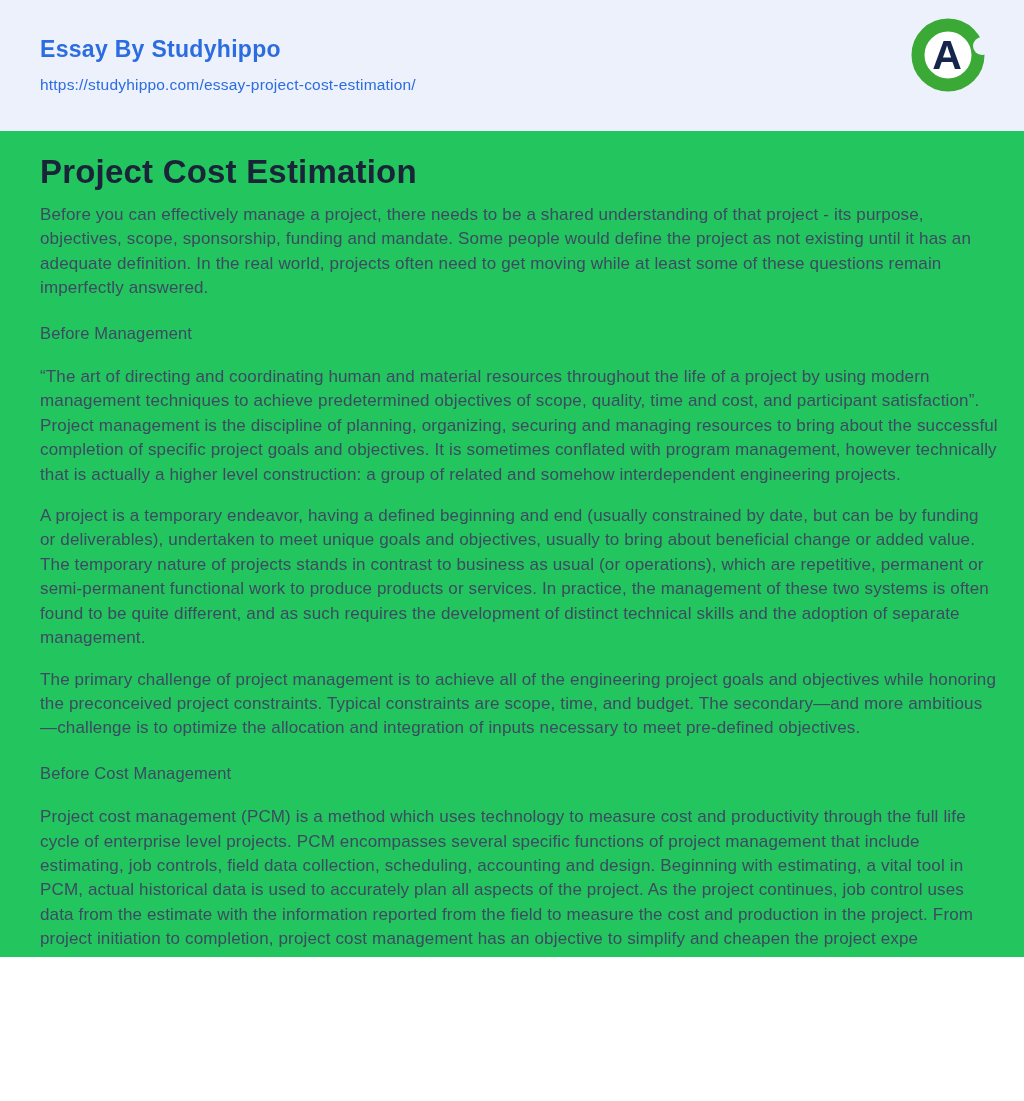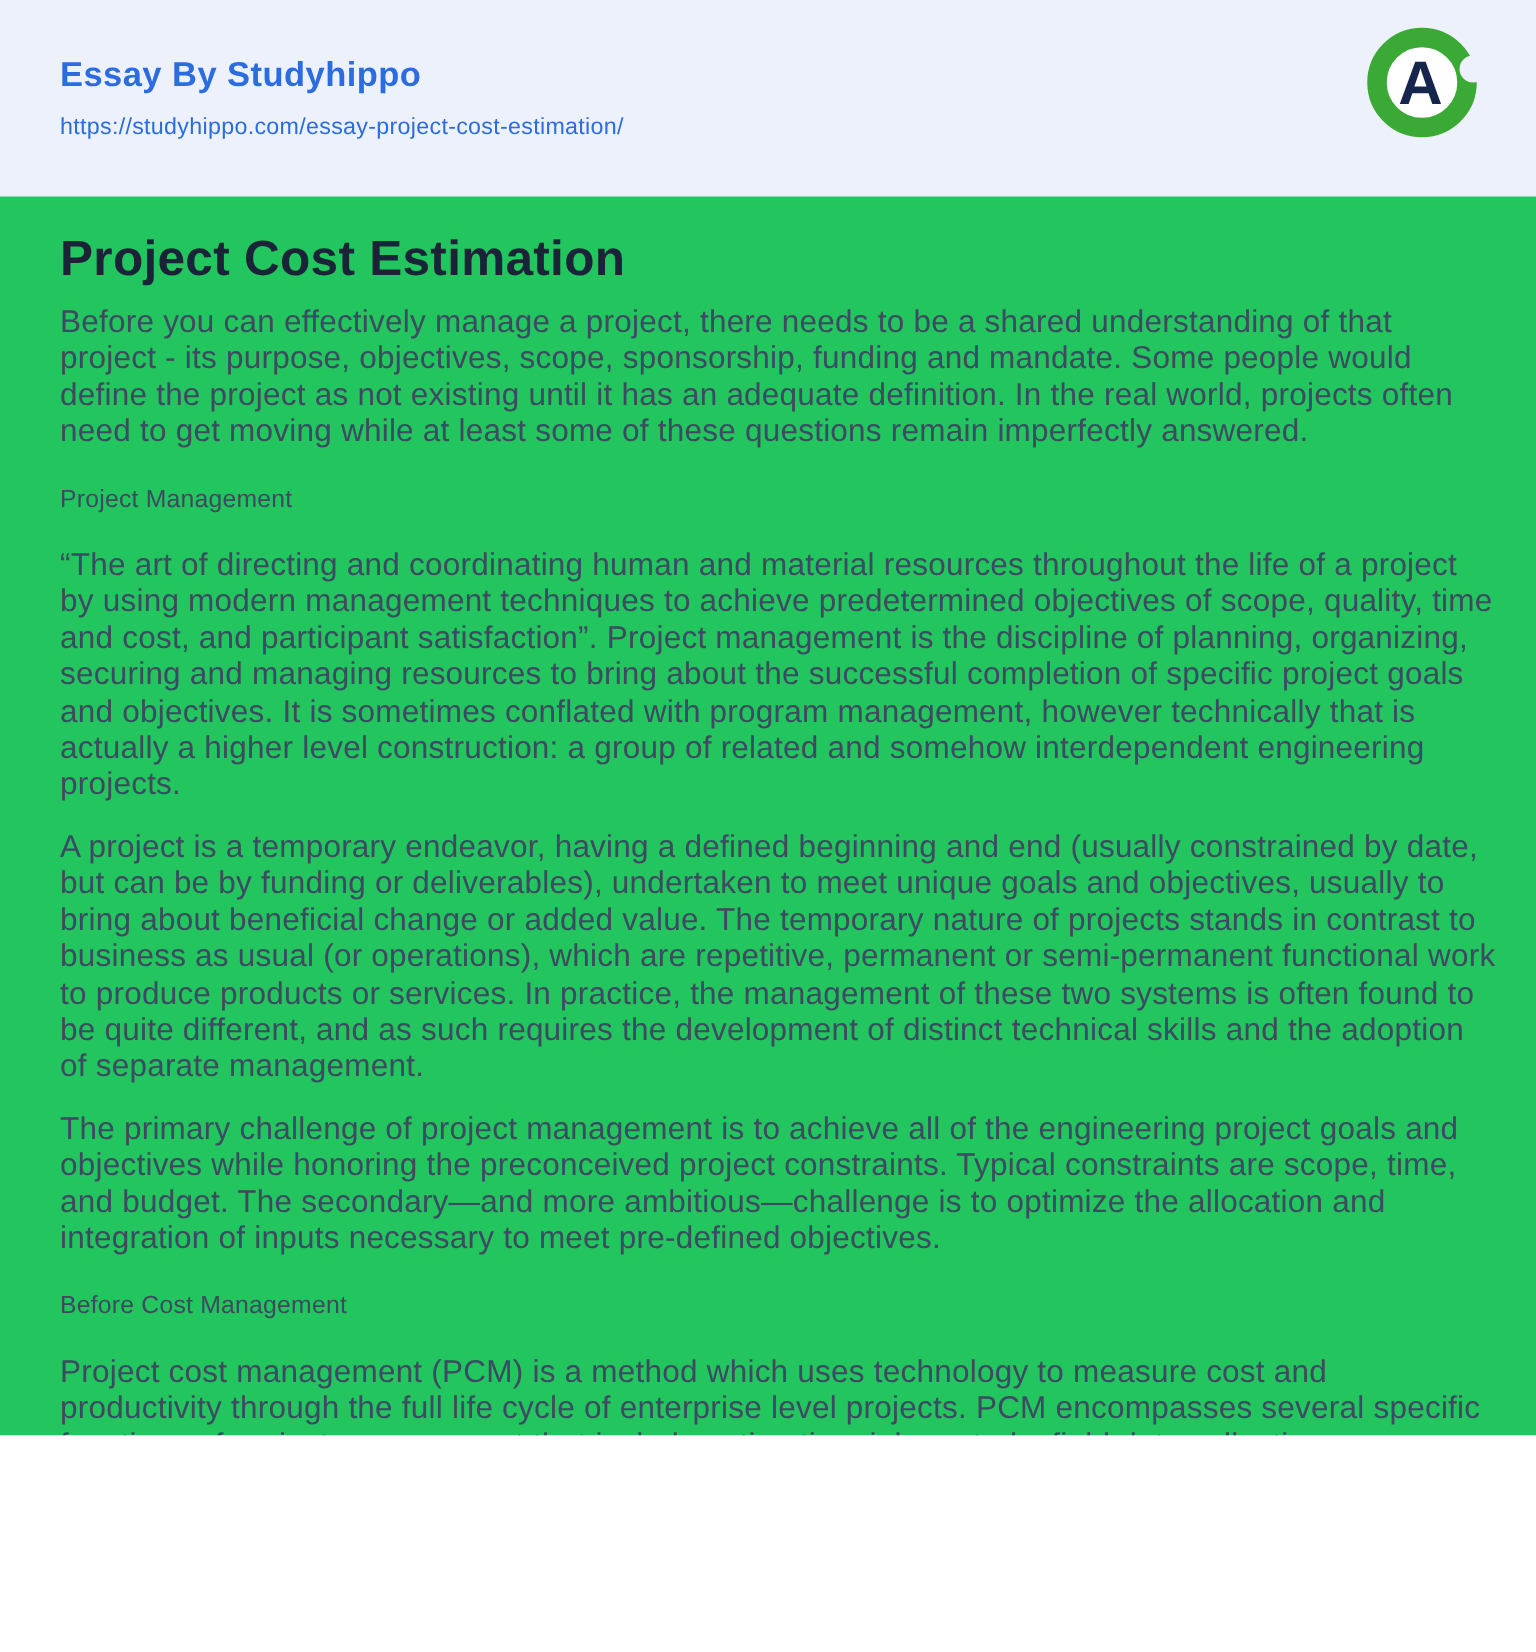--- a/index.html
+++ b/index.html
@@ -56,21 +56,21 @@
   }
   .title {
     color: var(--title-text);
     font-size: 33px;
     font-weight: 800;
     letter-spacing: 0.2px;
     margin-bottom: 12px;
   }
   .paragraph {
     color: var(--body-text);
-    font-size: 21px;
+    font-size: 17px;
     line-height: 24.4px;
     letter-spacing: 0.15px;
     margin-bottom: 17px;
   }
   .subheading {
     color: var(--body-text);
     font-size: 16.5px;
     font-weight: 400;
     line-height: 24.4px;
     letter-spacing: 0.15px;
@@ -91,21 +91,21 @@
         <circle cx="72" cy="29" r="9" fill="var(--header-bg)"></circle>
         <text x="37" y="52" font-size="41" font-weight="bold" fill="var(--logo-letter)" text-anchor="middle" font-family="Liberation Sans, sans-serif">A</text>
       </svg>
     </div>
   </header>
 
   <main class="content">
     <h1 class="title">Project Cost Estimation</h1>
     <div>
         <p class="paragraph">Before you can effectively manage a project, there needs to be a shared understanding of that project - its purpose, objectives, scope, sponsorship, funding and mandate. Some people would define the project as not existing until it has an adequate definition. In the real world, projects often need to get moving while at least some of these questions remain imperfectly answered.</p>
-        <h2 class="subheading">Project Management</h2>
+        <h2 class="subheading">Before Management</h2>
         <p class="paragraph">“The art of directing and coordinating human and material resources throughout the life of a project by using modern management techniques to achieve predetermined objectives of scope, quality, time and cost, and participant satisfaction”. Project management is the discipline of planning, organizing, securing and managing resources to bring about the successful completion of specific project goals and objectives. It is sometimes conflated with program management, however technically that is actually a higher level construction: a group of related and somehow interdependent engineering projects.</p>
         <p class="paragraph">A project is a temporary endeavor, having a defined beginning and end (usually constrained by date, but can be by funding or deliverables), undertaken to meet unique goals and objectives, usually to bring about beneficial change or added value. The temporary nature of projects stands in contrast to business as usual (or operations), which are repetitive, permanent or semi-permanent functional work to produce products or services. In practice, the management of these two systems is often found to be quite different, and as such requires the development of distinct technical skills and the adoption of separate management.</p>
         <p class="paragraph">The primary challenge of project management is to achieve all of the engineering project goals and objectives while honoring the preconceived project constraints. Typical constraints are scope, time, and budget. The secondary—and more ambitious—challenge is to optimize the allocation and integration of inputs necessary to meet pre-defined objectives.</p>
         <h2 class="subheading">Before Cost Management</h2>
         <p class="paragraph">Project cost management (PCM) is a method which uses technology to measure cost and productivity through the full life cycle of enterprise level projects. PCM encompasses several specific functions of project management that include estimating, job controls, field data collection, scheduling, accounting and design. Beginning with estimating, a vital tool in PCM, actual historical data is used to accurately plan all aspects of the project. As the project continues, job control uses data from the estimate with the information reported from the field to measure the cost and production in the project. From project initiation to completion, project cost management has an objective to simplify and cheapen the project expe</p>
       </div>
   </main>
 
 </div>
 

